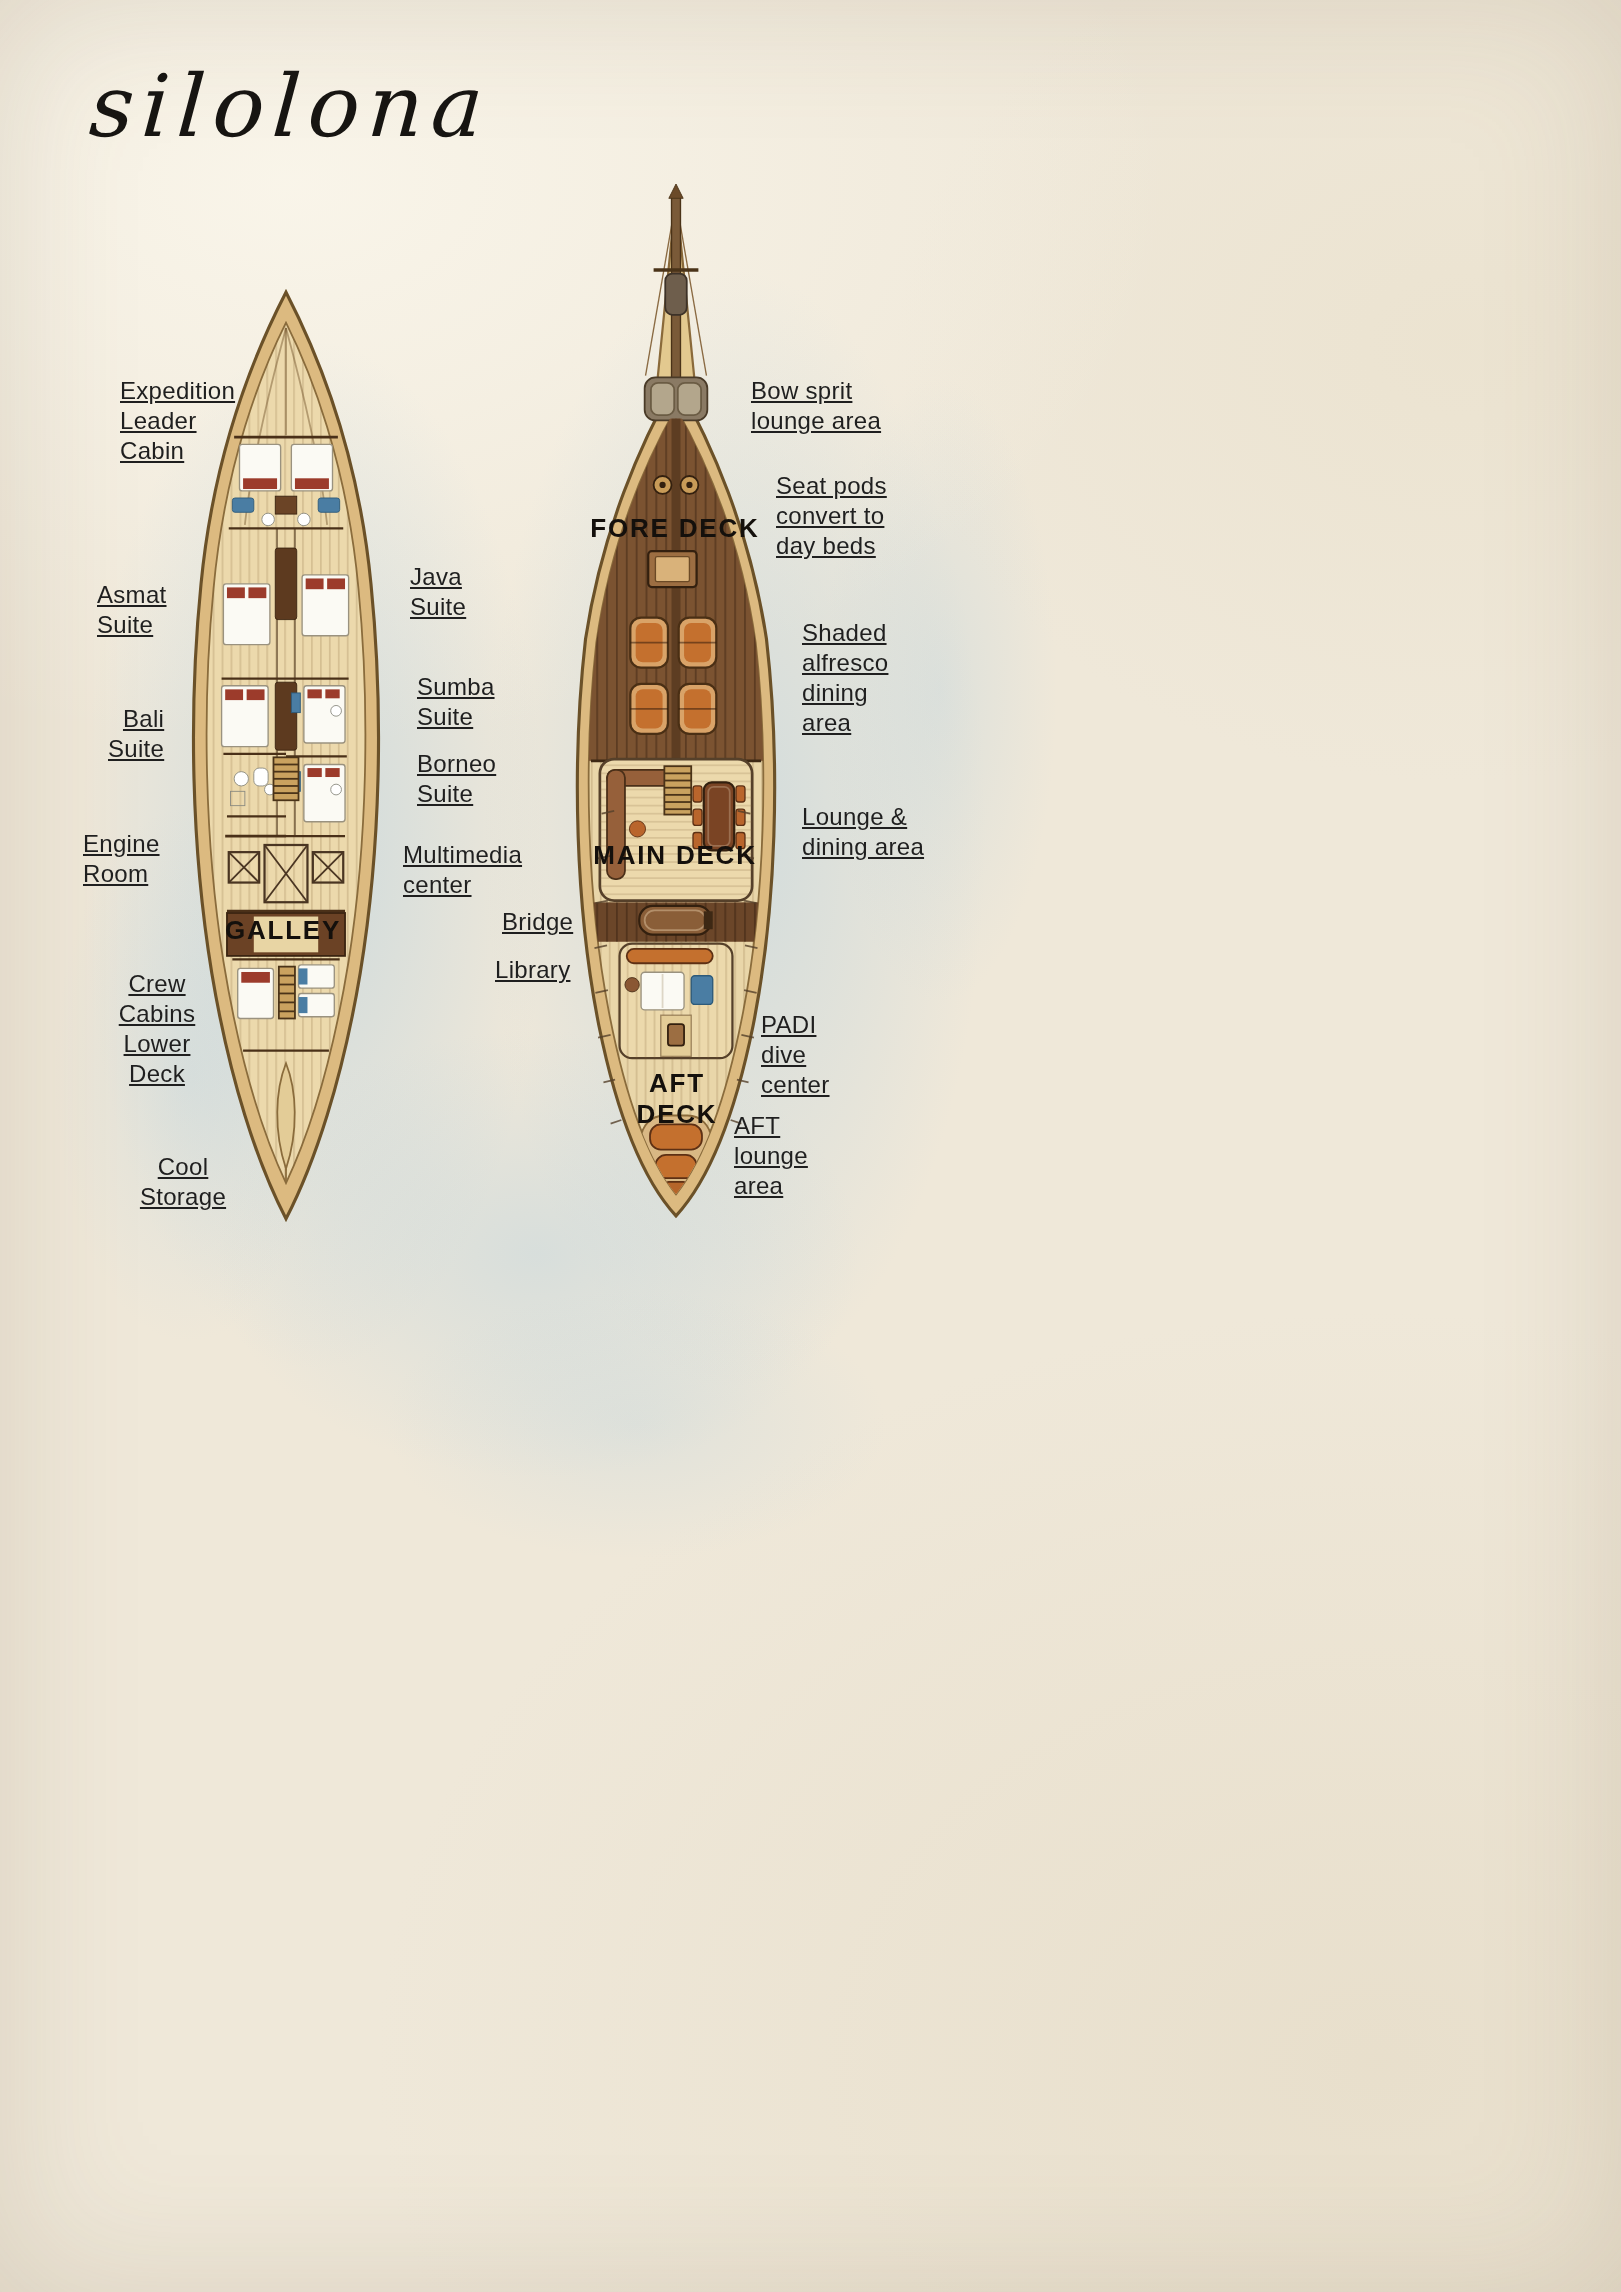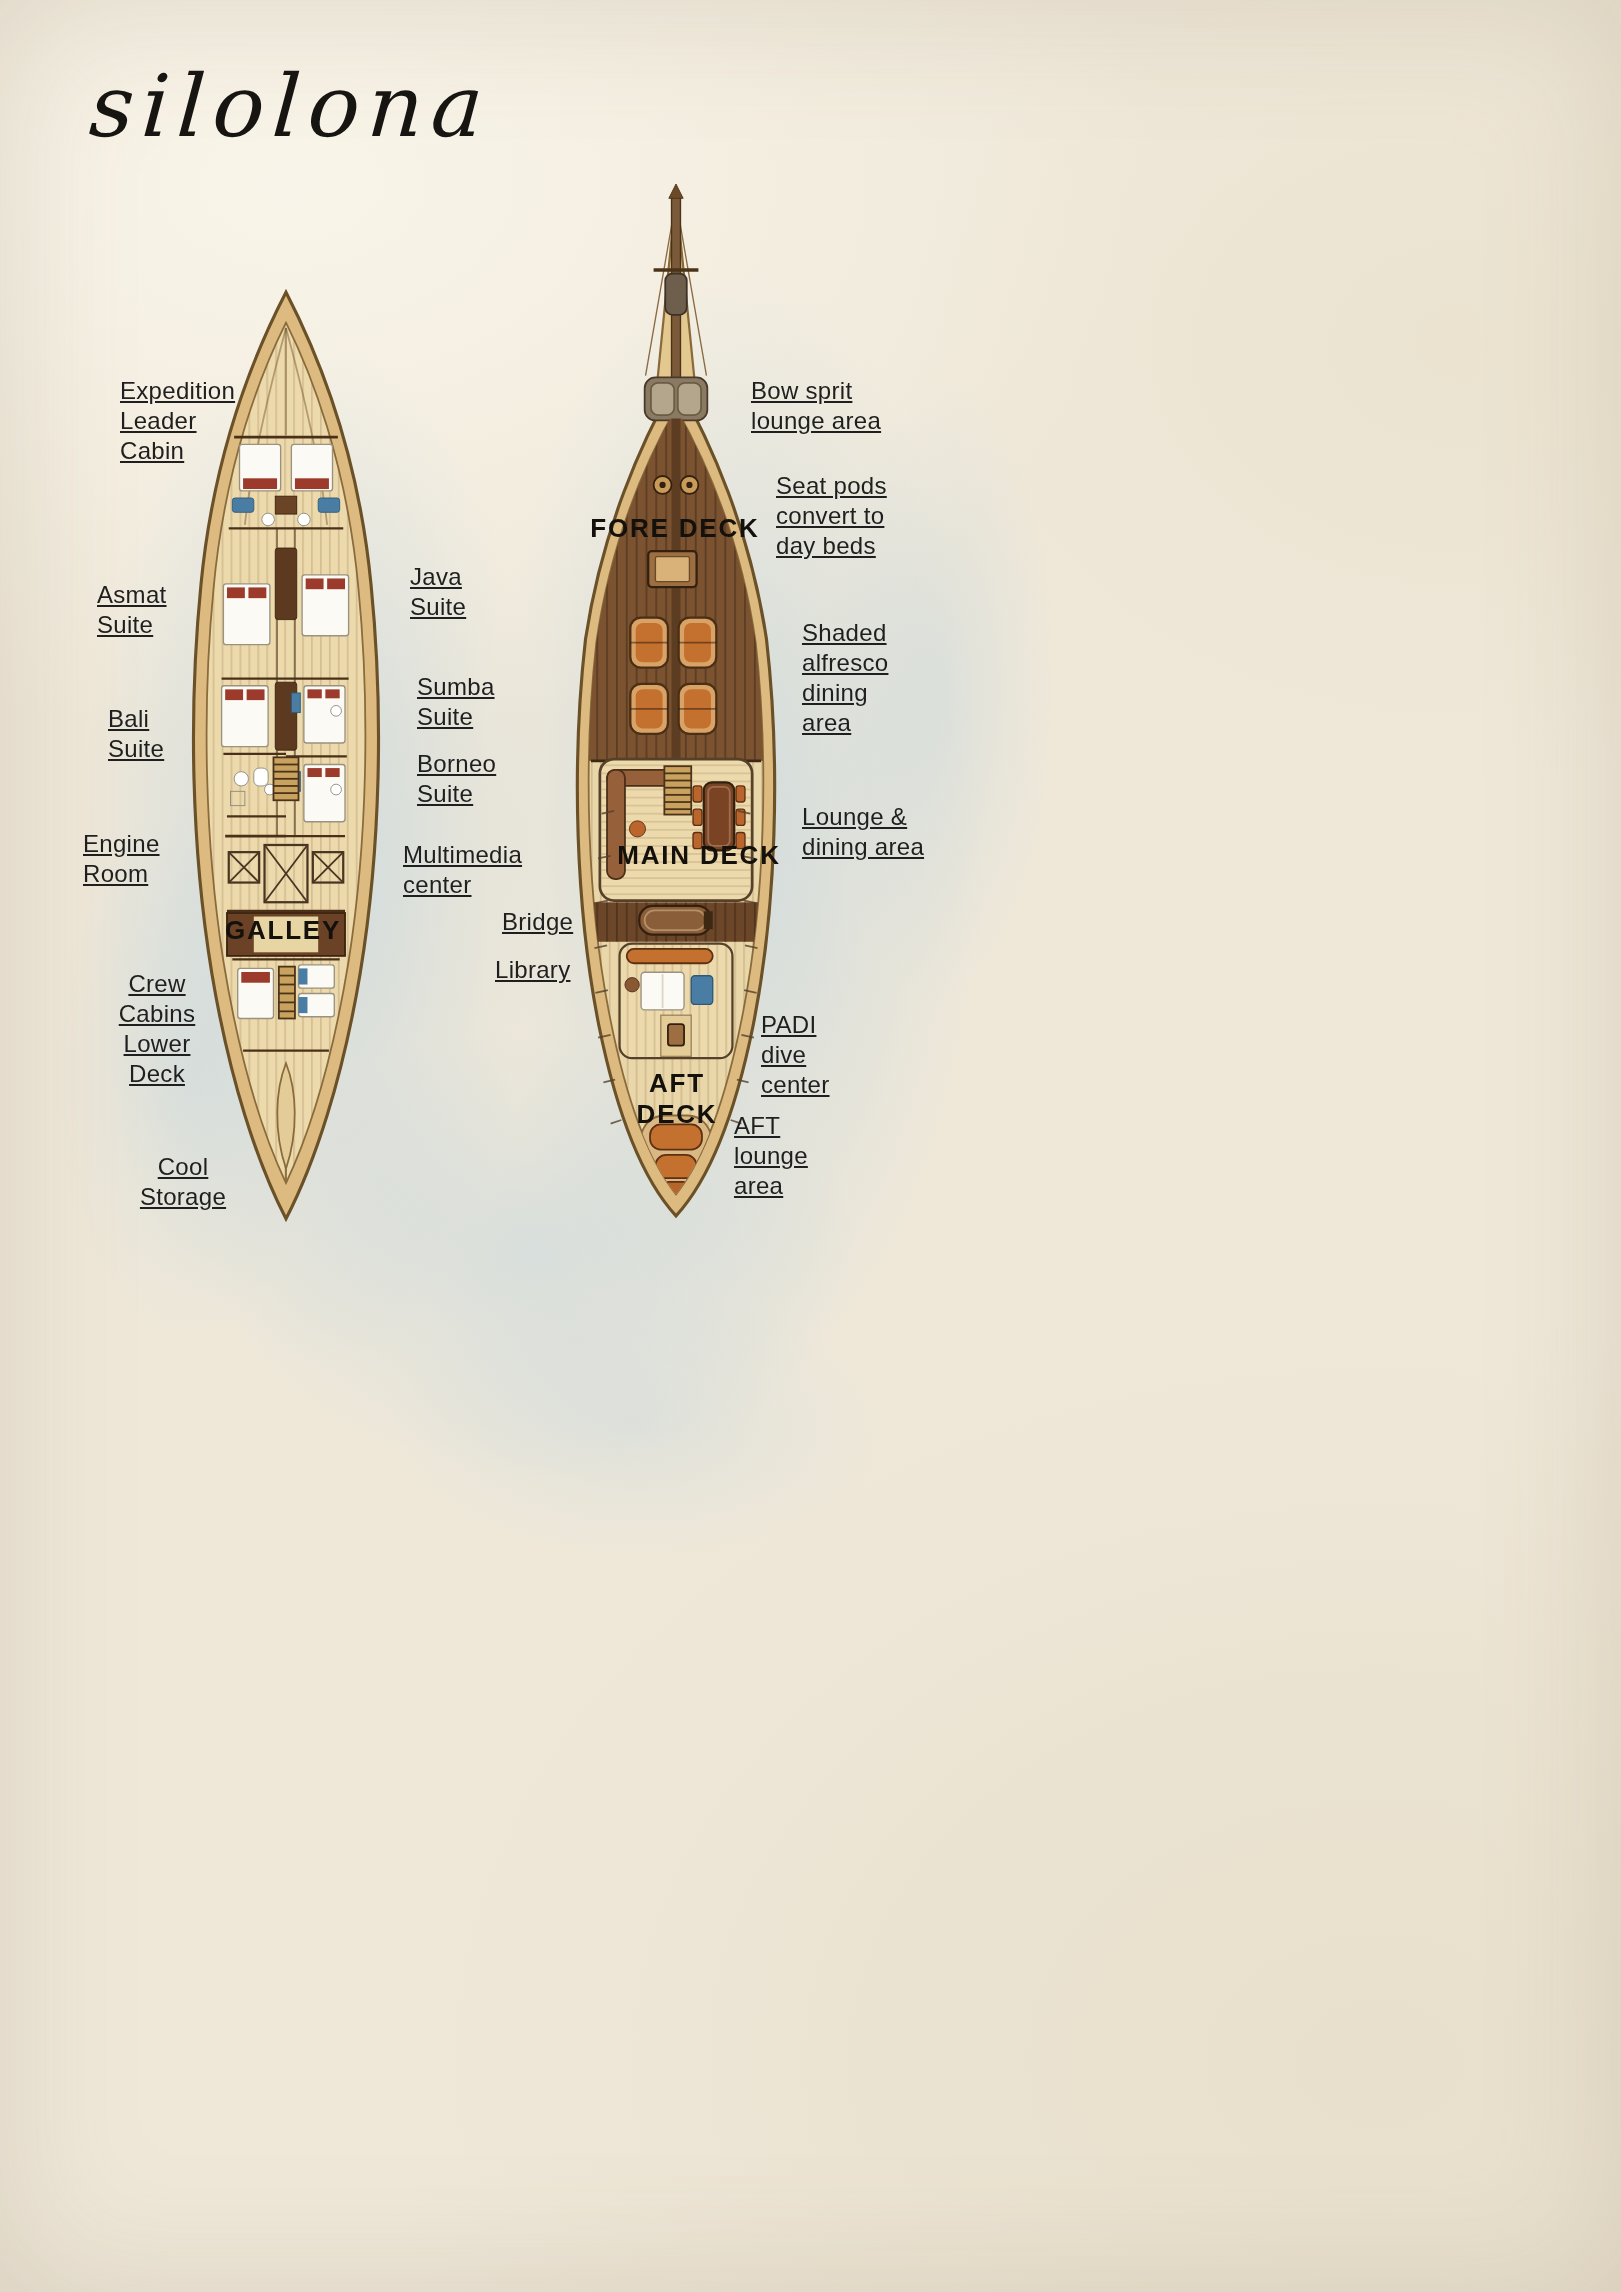--- a/index.html
+++ b/index.html
@@ -340,21 +340,21 @@
       <line x1="223" y1="1000" x2="236" y2="1003"></line>
         <line x1="216" y1="1045" x2="228" y2="1049"></line>
     </g>
   </svg>
 
   <div class="label" style="left:120px;top:376px;">Expedition
 Leader
 Cabin</div>
   <div class="label" style="left:97px;top:580px;">Asmat
 Suite</div>
-  <div class="label" style="left:108px;top:704px;">Bali
+  <div class="label" style="left:108px;top:704px;text-align:right;">Bali
 Suite</div>
   <div class="label" style="left:83px;top:829px;">Engine
 Room</div>
   <div class="label" style="left:99px;top:969px;width:116px;text-align:center;">Crew
 Cabins
 Lower
 Deck</div>
   <div class="label" style="left:125px;top:1111px;width:116px;text-align:center;margin-top:41px;">Cool
 Storage</div>
   <div class="label" style="left:410px;top:562px;">Java
@@ -381,18 +381,18 @@
   <div class="label" style="left:492px;top:907px;margin-left:10px;">Bridge</div>
   <div class="label" style="left:495px;top:955px;">Library</div>
   <div class="label" style="left:761px;top:1010px;">PADI
 dive
 center</div>
   <div class="label" style="left:734px;top:1111px;">AFT
 lounge
 area</div>
 
   <div class="deck-label" style="left:580px;top:513px;width:190px;">FORE DECK</div>
-  <div class="deck-label" style="left:580px;top:840px;width:190px;padding-left:24px;">MAIN DECK</div>
+  <div class="deck-label" style="left:580px;top:840px;width:190px;">MAIN DECK</div>
   <div class="deck-label" style="left:618px;top:1068px;width:118px;">AFT
 DECK</div>
 
 </div>
 
 
 </body></html>

